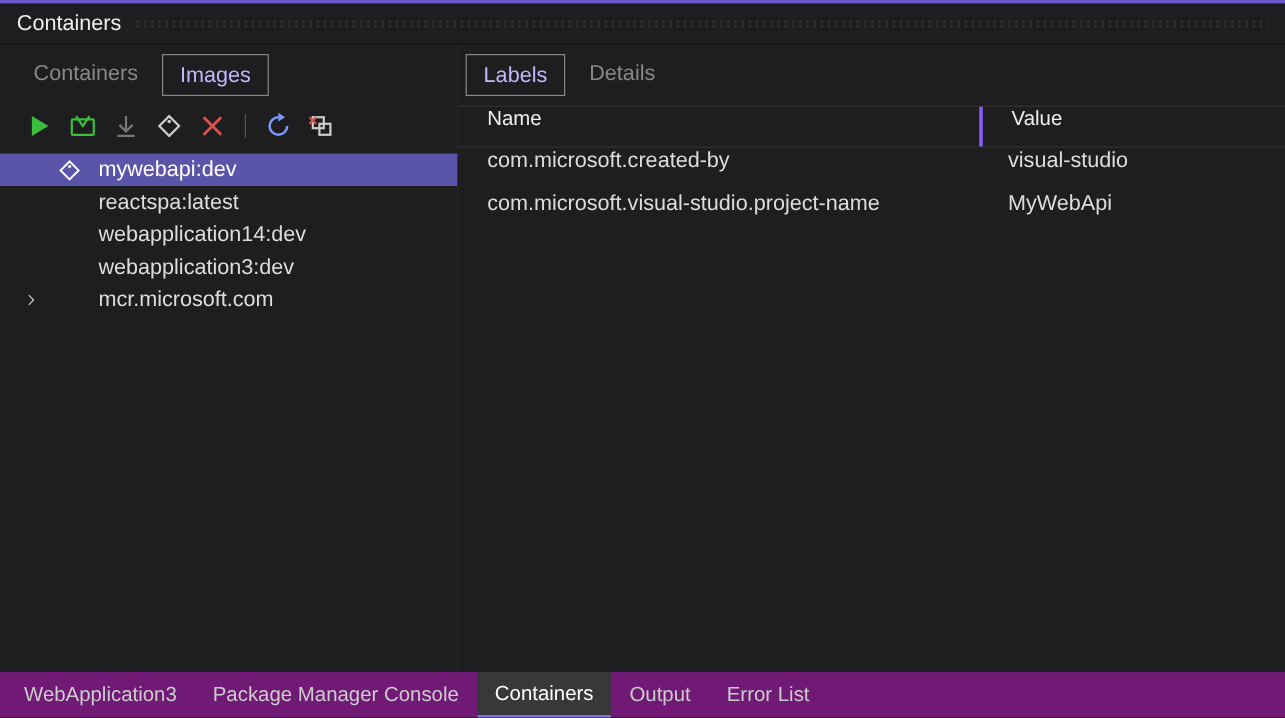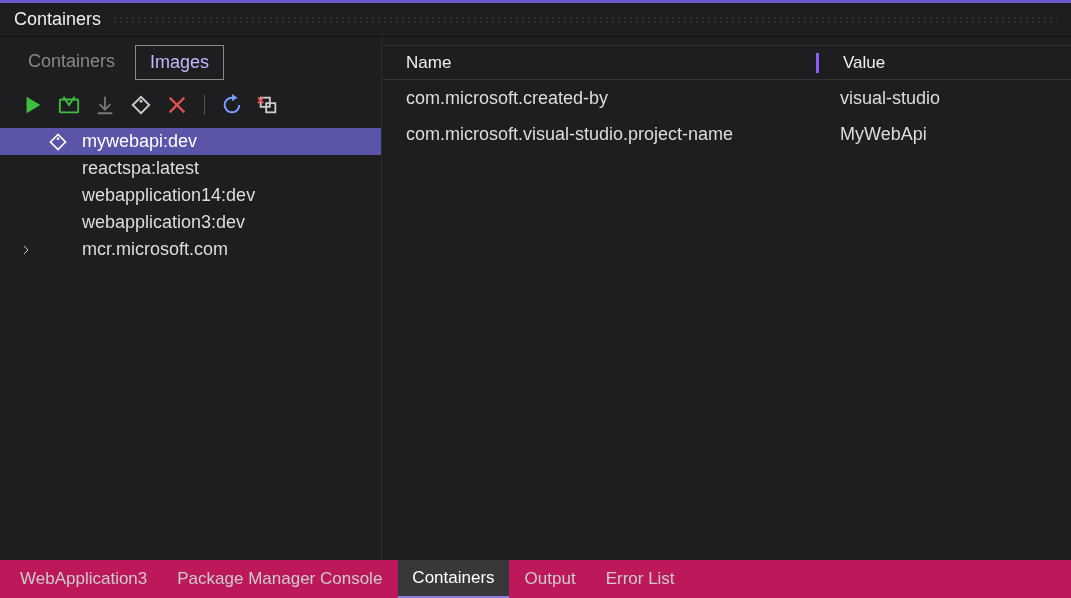--- a/index.html
+++ b/index.html
@@ -104,37 +104,36 @@
     display: flex;
     gap: 6px;
     padding-left: 6px;
     margin-bottom: 8px;
   }
   .table {
     border-top: 1px solid #333;
   }
   .thead, .trow {
     display: flex;
-    align-items: center;
   }
   .thead { height: 34px; border-bottom: 1px solid #333; }
   .th, .td { padding-left: 24px; }
   .col-name { flex: 0 0 434px; }
   .col-value { flex: 1; border-left: 3px solid #8b5cf6; }
   .th { color: #eee; font-size: 17px; font-weight: 400; }
   .td { color: #ddd; font-size: 18px; }
   .trow { height: 36px; }
 
   .bottom-tabs-wrap {
     position: absolute;
     left: 0; right: 0; bottom: 0;
     height: 38px;
     display: flex;
     align-items: stretch;
-    background: #be185d;
+    background: #701a75;
     padding-left: 6px;
   }
   .btab {
     display:flex; align-items:center;
     padding: 0 14px;
     color: #ddd;
     font-size: 17px;
     cursor: pointer;
     background: #2a2a2c;
     margin-right: 2px;
@@ -236,20 +235,24 @@
               <path d="M8 4 L16 12 L8 20" fill="none" stroke="#ccc" stroke-width="2"></path>
             </svg>
         </span>
         <span class="indent"></span>
         <span class="txt">mcr.microsoft.com</span>
       </div>
     </div>
   </div>
 
   <div class="right-pane">
+    <div class="detail-tabs">
+      <div class="mini-tab active">Labels</div>
+      <div class="mini-tab">Details</div>
+    </div>
     <div class="table">
       <div class="thead">
         <div class="th col-name">Name</div>
         <div class="th col-value">Value</div>
       </div>
       <div class="trow">
         <div class="td col-name">com.microsoft.created-by</div>
         <div class="td col-value" style="border-left:none">visual-studio</div>
       </div>
       <div class="trow">

